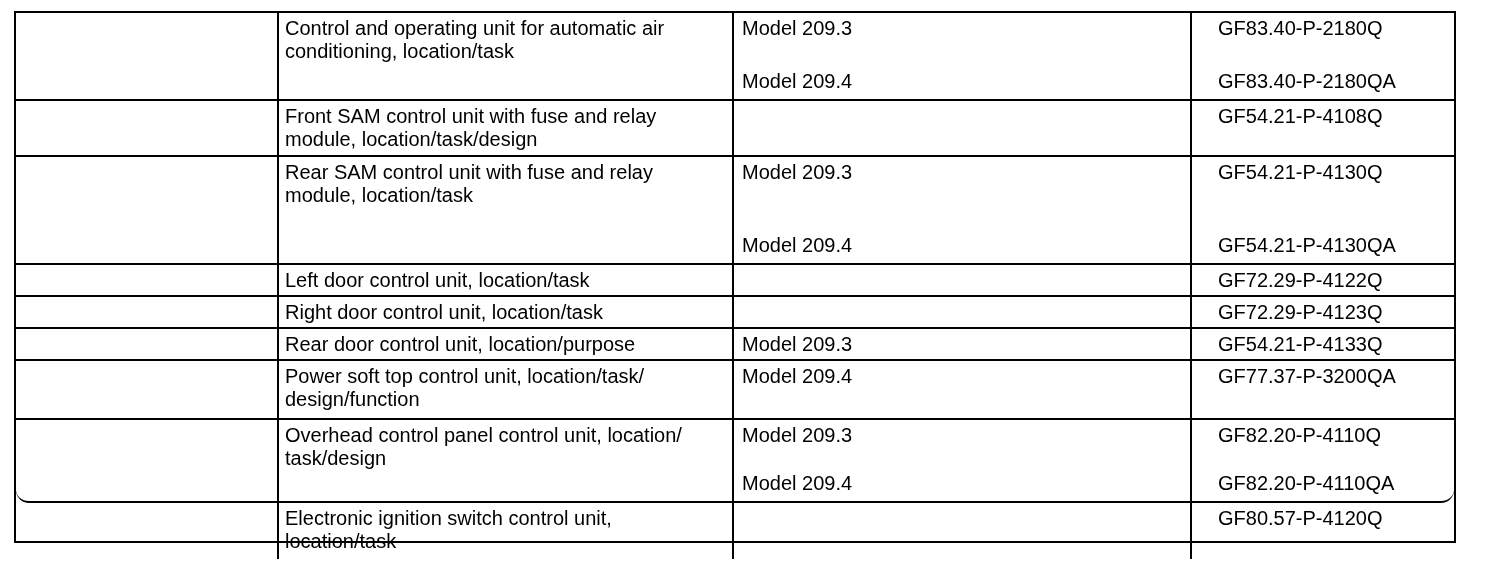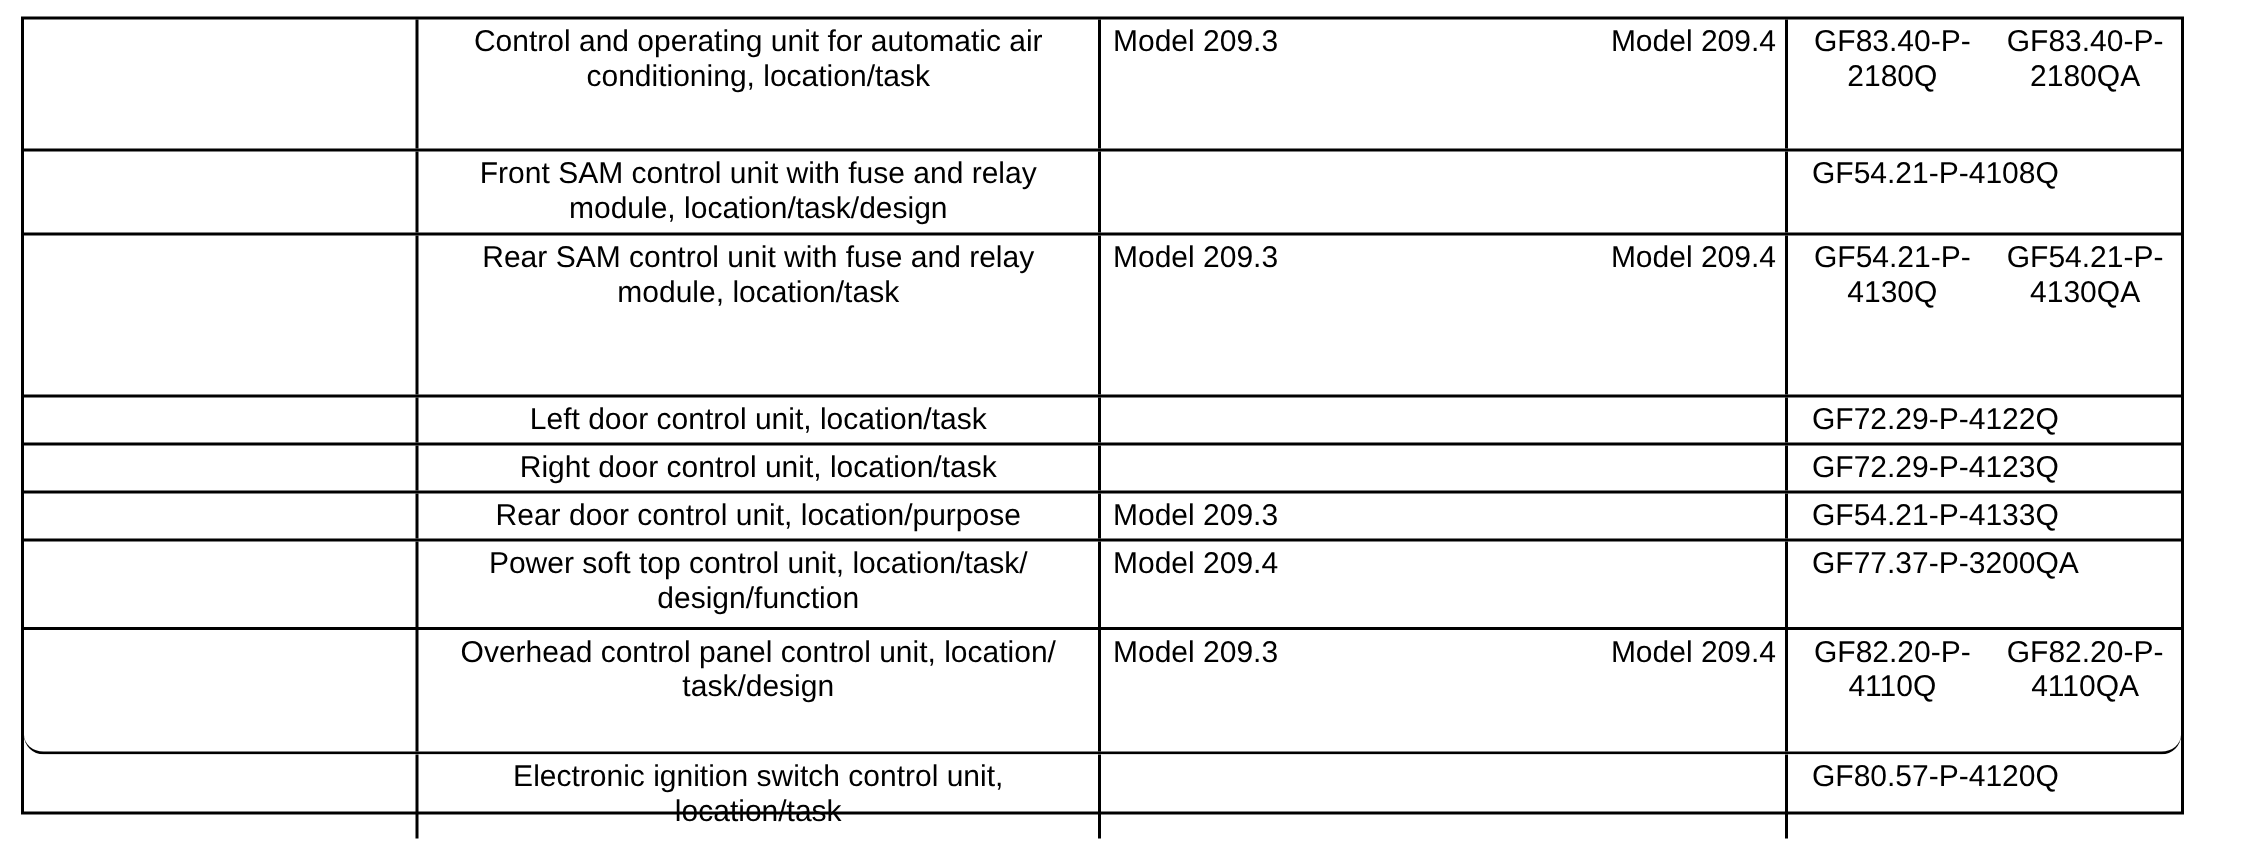--- a/index.html
+++ b/index.html
@@ -14,37 +14,36 @@
     position: absolute;
     left: 14px; top: 11px;
     width: 1442px; height: 532px;
     border: 2px solid #000;
     background: #fff;
   }
   .row {
     display: flex;
     width: 100%;
     border-bottom: 2px solid #000;
-    text-align: center;
   }
   .row:last-child { border-bottom: none; border-radius: 20px; }
   .cell {
     border-right: 2px solid #000;
     padding: 4px 6px 6px 6px;
     font-size: 20px;
     line-height: 23px;
     white-space: pre-line;
     overflow: hidden;
   }
   .cell:last-child { border-right: none; }
   .c1 { flex: 0 0 263px; }
   .c2 { flex: 0 0 455px; }
   .c3 { flex: 0 0 458px; padding-left: 8px; }
-  .c4 { flex: 0 0 262px; padding-left: 16px; }
-  .c3, .c4 { display: flex; flex-direction: row; gap: 17px; }
+  .c4 { flex: 0 0 262px; padding-left: 26px; }
+  .c3, .c4 { display: flex; flex-direction: column; gap: 17px; }
   .split { justify-content: space-between; }
   .h88 { height: 88px; }
   .h56 { height: 56px; }
   .h90 { height: 108px; }
   .h32 { height: 32px; }
   .h59 { height: 59px; }
   .h83 { height: 83px; border-radius: 13px; }
   .entry { display: block; }
 </style>
 </head>

